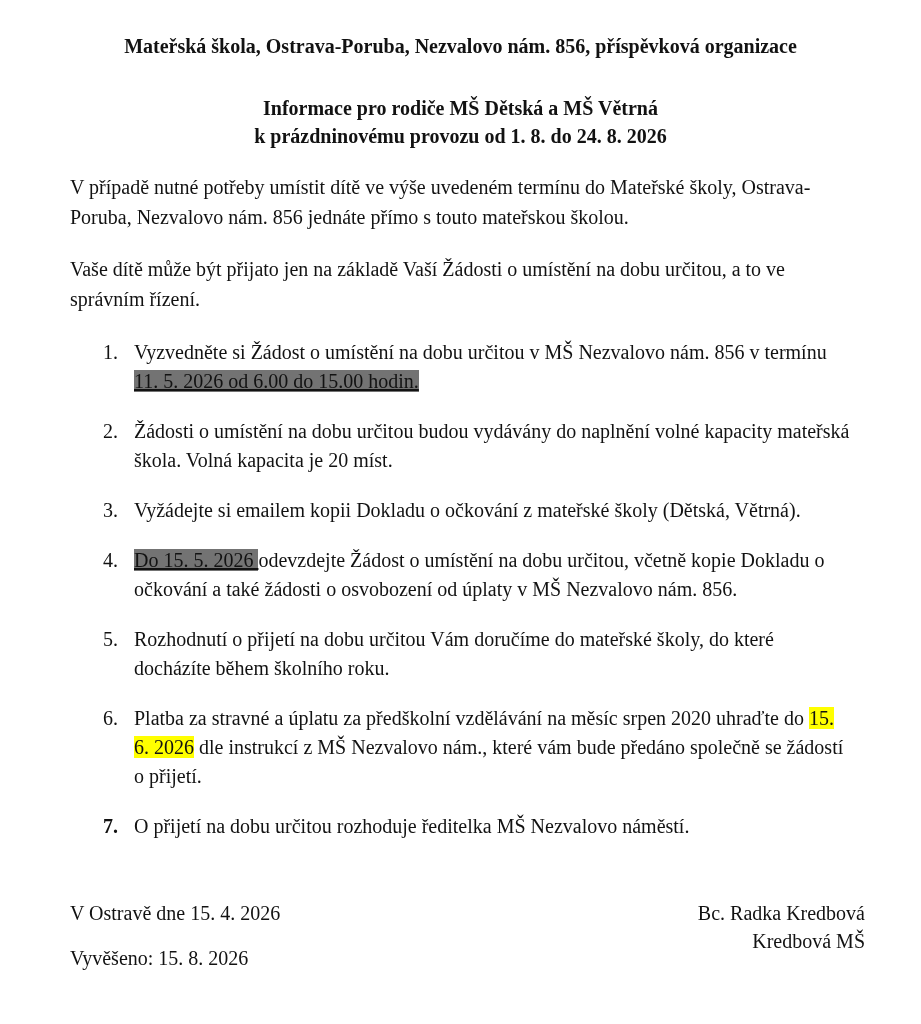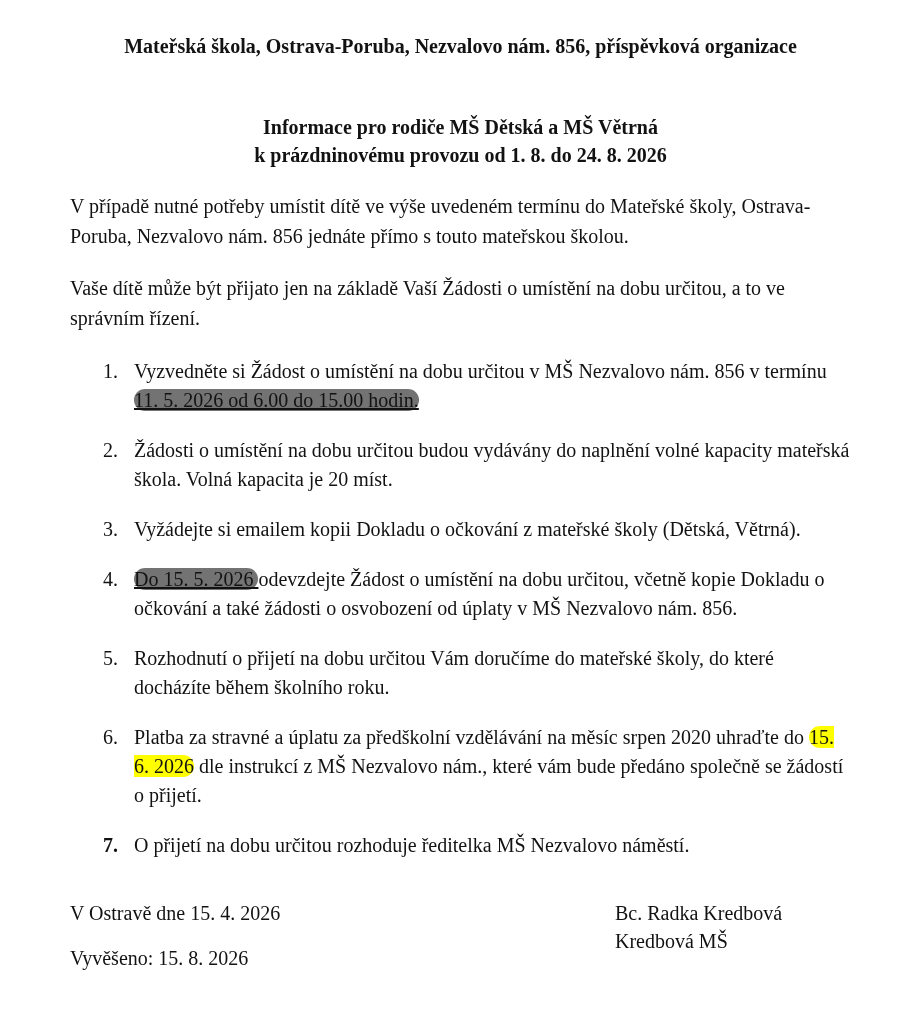--- a/index.html
+++ b/index.html
@@ -1,34 +1,34 @@
 <!DOCTYPE html>
 <html lang="cs"><head>
 <meta charset="utf-8">
 <style>
-  * { margin:0; padding:0; box-sizing:border-box;border-radius:18px; }
+  * { margin:0; padding:0; box-sizing:border-box; }
   html,body { background:#ffffff; }
   body {
     width:921px; height:1024px; overflow:hidden;
     font-family:"Liberation Serif", serif;
     color:#121212;
   }
   .page {
     width:921px; height:1024px;
     padding:26px 70px 0 70px;
     display:flex; flex-direction:column;
     position:relative;
   }
   .org-title {
     text-align:center; font-weight:bold; font-size:20px; line-height:28px;
     margin-top:6px;
   }
   .doc-title {
     text-align:center; font-weight:bold; font-size:20px; line-height:28px;
-    margin-top:53px;
+    margin-top:34px;
   }
   .para {
     font-size:20px; line-height:30px; margin-top:22px;
     text-align:left;
   }
   .list { margin-top:24px; }
   .list-item {
     display:flex; font-size:20px; line-height:29px; margin-bottom:21px;
   }
   .num { flex:none; width:31px; margin-left:33px; }
@@ -37,21 +37,21 @@
   .hl { background:#ffff00; }
   .hl-u { background:#737373; text-decoration:underline; }
   .spacer { flex:1 1 auto; }
   .footer {
     margin-bottom:52px; position:relative;
     font-size:20px; line-height:28px;
   }
   .footer-left .line2 { margin-top:17px; }
   .signature {
     position:absolute; top:0; left:545px; width:250px;
-    text-align:left;
+    text-align:right;
   }
 </style>
 </head>
 <body>
 
 <div class="page">
 
   <div class="org-title">Mateřská škola, Ostrava-Poruba, Nezvalovo nám. 856, příspěvková organizace</div>
 
   <div class="doc-title">

